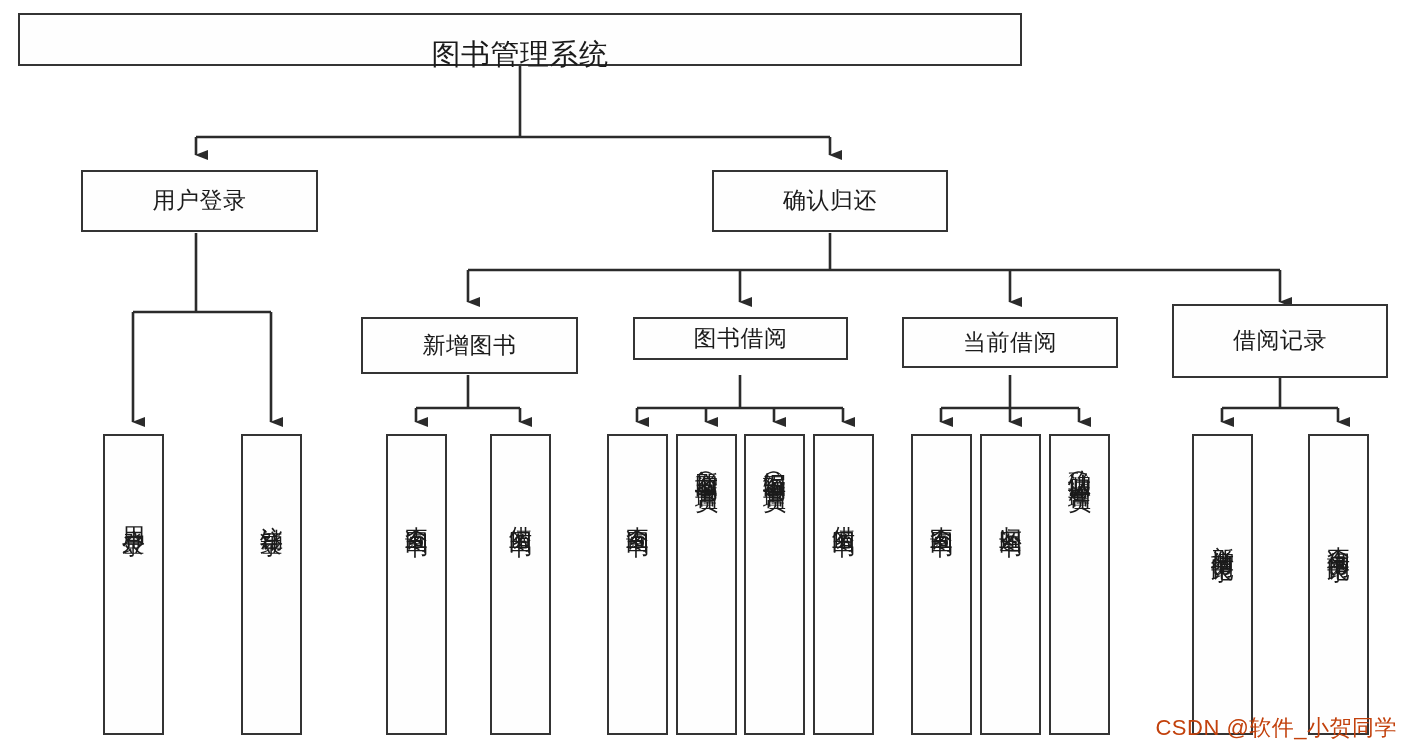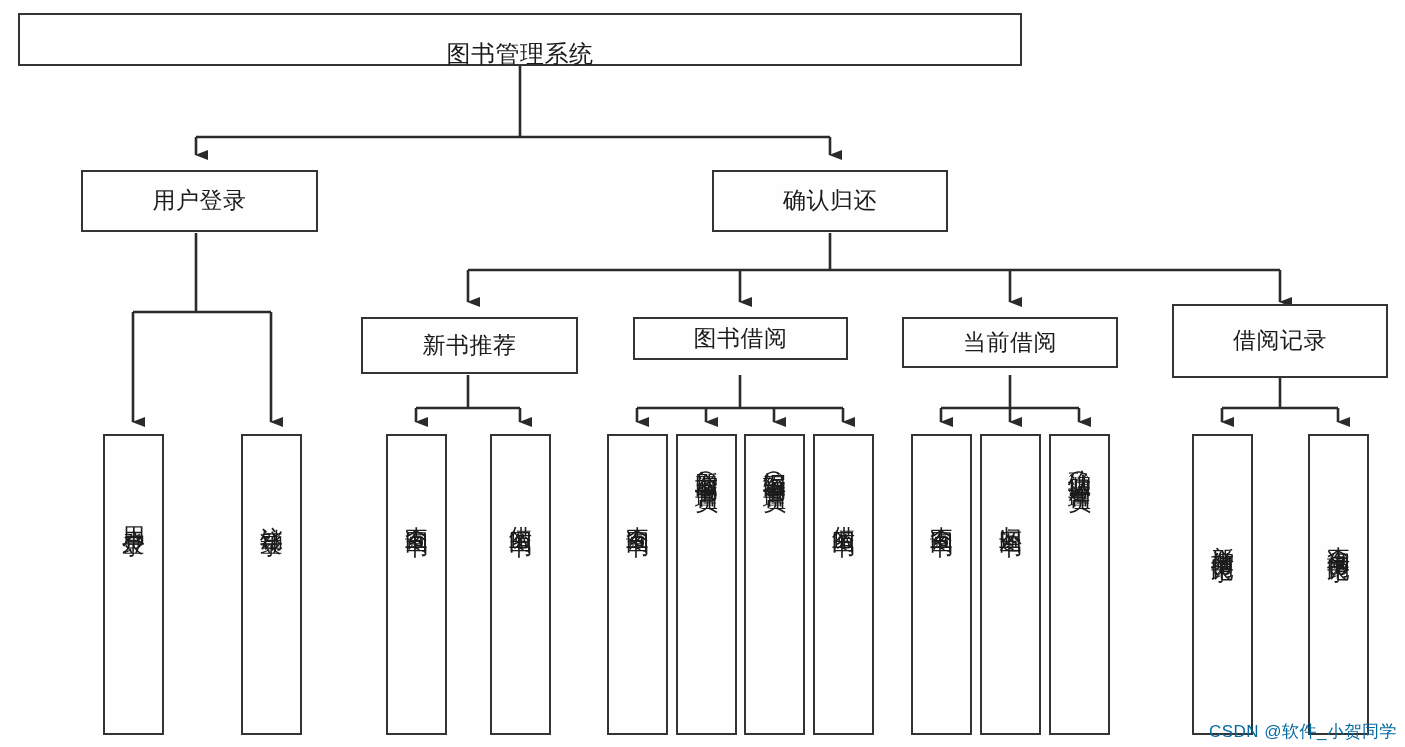--- a/index.html
+++ b/index.html
@@ -42,21 +42,21 @@
     display: block;
     text-align: center;
     line-height: 1.12;
     letter-spacing: 0.5px;
   }
   .node.horizontal .label {
     writing-mode: horizontal-tb;
     font-size: 23px;
   }
   .node.root .label {
-    font-size: 24px;
+    font-size: 29px;
     margin-top: 29px;
   }
   .node.vertical {
     align-items: flex-start;
     padding-top: 10px;
   }
   .node.vertical .label {
     writing-mode: vertical-rl;
     text-orientation: upright;
     font-size: 23px;
@@ -70,22 +70,22 @@
   .node.vertical.tall .label {
     padding-top: 6px;
   }
   .node.vertical.shallow .label {
     padding-top: 82px;
   }
   #watermark {
     position: absolute;
     right: 8px;
     bottom: 4px;
-    font-size: 17px;
-    color: #0369a1;
+    font-size: 22px;
+    color: #c2410c;
     letter-spacing: 0.5px;
     white-space: nowrap;
     font-family: "Liberation Sans", "DejaVu Sans", sans-serif;
   }
 </style>
 </head>
 <body>
 
 <div id="diagram-root">
 
@@ -144,21 +144,21 @@
   </div>
 
   <div class="node horizontal" style="left:81px; top:170px; width:237px; height:62px;">
     <span class="label">用户登录</span>
   </div>
   <div class="node horizontal" style="left:712px; top:170px; width:236px; height:62px;">
     <span class="label">确认归还</span>
   </div>
 
   <div class="node horizontal" style="left:361px; top:317px; width:217px; height:57px;">
-    <span class="label">新书推荐</span>
+    <span class="label">新增图书</span>
   </div>
   <div class="node horizontal" style="left:633px; top:317px; width:215px; height:43px;">
     <span class="label">图书借阅</span>
   </div>
   <div class="node horizontal" style="left:902px; top:317px; width:216px; height:51px;">
     <span class="label">当前借阅</span>
   </div>
   <div class="node horizontal" style="left:1172px; top:304px; width:216px; height:74px;">
     <span class="label">借阅记录</span>
   </div>

